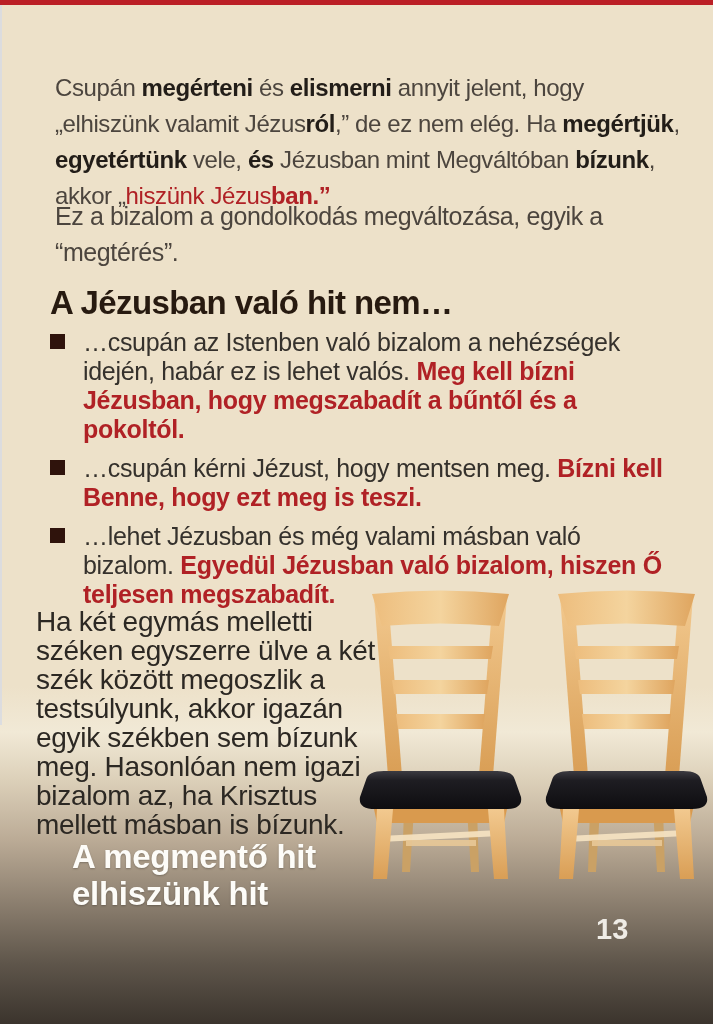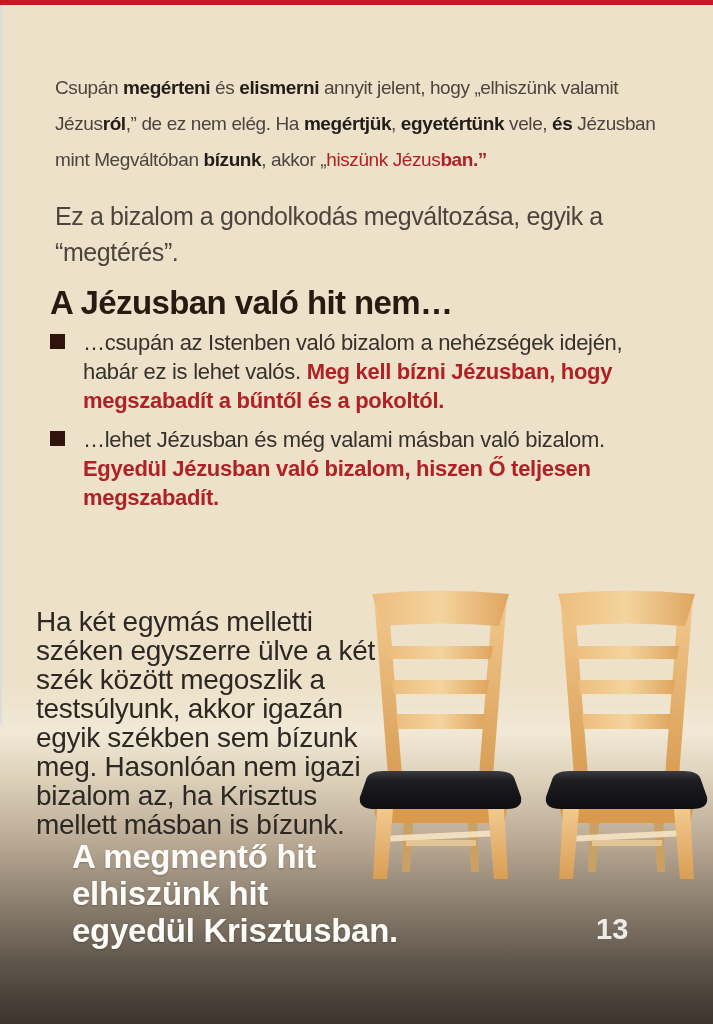--- a/index.html
+++ b/index.html
@@ -20,37 +20,37 @@
       #ede1c9 0%, #ede1c9 67%,
       #f1e9d6 71.5%, #ddd1ba 76%,
       #bbab96 82%, #8d8070 88%,
       #5f564b 94%, #3b342d 100%);
   }
   .top-bar{position:absolute;top:0;left:0;width:713px;height:5px;background:var(--bar-red)}
   .edge-strip{position:absolute;top:5px;left:0;width:2px;height:720px;background:#d8dbe2;opacity:.85}
 
   .intro{
     position:absolute;left:55px;top:70px;width:625px;
-    font-size:19px;line-height:36px;letter-spacing:-0.4px;color:var(--ink);
+    font-size:24px;line-height:36px;letter-spacing:-0.4px;color:var(--ink);
   }
   .intro2{position:absolute;left:55px;top:198px;width:625px;
     font-size:25px;line-height:36px;letter-spacing:-0.4px;color:var(--ink);}
   .seg-n{font-weight:400}
   .seg-b{font-weight:700;color:var(--ink-bold)}
   .seg-r{color:var(--red)}
   .seg-rb{color:var(--red);font-weight:700}
 
   h1.section-heading{
     position:absolute;left:50px;top:284px;
     font-size:33px;font-weight:700;letter-spacing:-0.6px;color:var(--heading);
   }
 
   ul.points{position:absolute;left:50px;top:328px;width:622px;list-style:none}
   ul.points li{position:relative;padding-left:33px;margin-bottom:10px;
-    font-size:22px;line-height:29px;color:#35312c;letter-spacing:-0.3px;}
+    font-size:25px;line-height:29px;color:#35312c;letter-spacing:-0.3px;}
   .bullet-square{position:absolute;left:0;top:6px;width:15px;height:15px;background:var(--bullet)}
   .li-red{color:var(--red);font-weight:700}
 
   .analogy{
     position:absolute;left:36px;top:594px;width:348px;
     font-size:28px;line-height:29px;color:#2c2823;letter-spacing:-0.3px;margin-top:13px;
   }
 
   .chairs{position:absolute;left:358px;top:590px}
 
@@ -74,20 +74,24 @@
   <p class="intro"><span class="seg-n">Csupán </span><span class="seg-b">megérteni</span><span class="seg-n"> és </span><span class="seg-b">elismerni</span><span class="seg-n"> annyit jelent, hogy „elhiszünk valamit Jézus</span><span class="seg-b">ról</span><span class="seg-n">,” de ez nem elég. Ha </span><span class="seg-b">megértjük</span><span class="seg-n">, </span><span class="seg-b">egyetértünk</span><span class="seg-n"> vele, </span><span class="seg-b">és</span><span class="seg-n"> Jézusban mint Megváltóban </span><span class="seg-b">bízunk</span><span class="seg-n">, akkor „</span><span class="seg-r">hiszünk Jézus</span><span class="seg-rb">ban</span><span class="seg-rb">.”</span></p>
 
   <p class="intro2">Ez a bizalom a gondolkodás megváltozása, egyik a “megtérés”.</p>
 
   <h1 class="section-heading">A Jézusban való hit nem…</h1>
 
   <ul class="points">
     <li>
       <span class="bullet-square"></span>
       <span class="li-normal">…csupán az Istenben való bizalom a nehézségek idején, habár ez is lehet valós. </span><span class="li-red">Meg kell bízni Jézusban, hogy megszabadít a bűntől és a pokoltól.</span>
+    </li>
+    <li>
+      <span class="bullet-square"></span>
+      <span class="li-normal">…csupán kérni Jézust, hogy mentsen meg. </span><span class="li-red">Bízni kell Benne, hogy ezt meg is teszi.</span>
     </li>
     <li>
       <span class="bullet-square"></span>
       <span class="li-normal">…lehet Jézusban és még valami másban való bizalom. </span><span class="li-red">Egyedül Jézusban való bizalom, hiszen Ő teljesen megszabadít.</span>
     </li>
   </ul>
 
   <p class="analogy">Ha két egymás melletti széken egyszerre ülve a két szék között megoszlik a testsúlyunk, akkor igazán egyik székben sem bízunk meg. Hasonlóan nem igazi bizalom az, ha Krisztus mellett másban is bízunk.</p>
 
   <svg class="chairs" width="352" height="292" viewBox="0 0 352 292" aria-hidden="true">
@@ -122,17 +126,16 @@
       <path d="M8,190 Q10,181 26,181 L139,181 Q155,181 157,190 L163,207 Q165,219 148,219 L17,219 Q0,219 2,207 Z" fill="url(#cushion)"></path>
       <path d="M19,219 L35,219 L29,289 L15,289 Z" fill="url(#woodV)"></path>
       <path d="M130,219 L146,219 L150,289 L136,289 Z" fill="url(#woodV)"></path>
     </g>
     <use href="#chair" x="186"></use>
   </svg>
 
   <div class="slogan">
     <div>A megmentő hit</div>
     <div>elhiszünk hit</div>
-    <div>egyedül Krisztusban.</div>
   </div>
 
   <div class="page-number">13</div>
 </div>
 
 </body></html>

